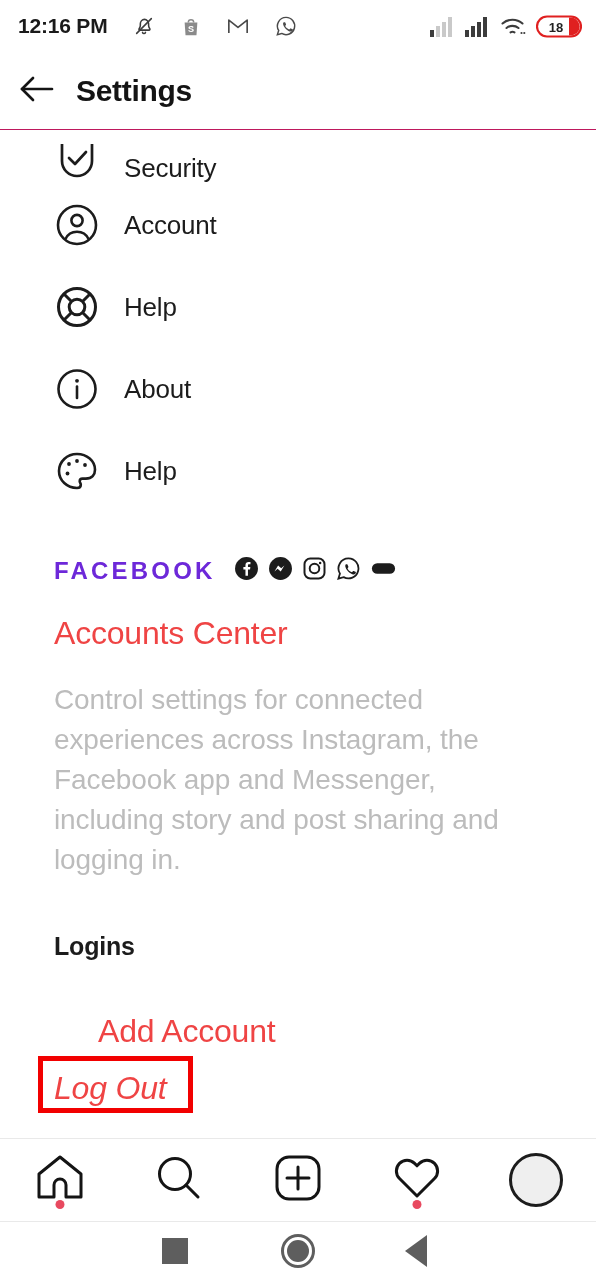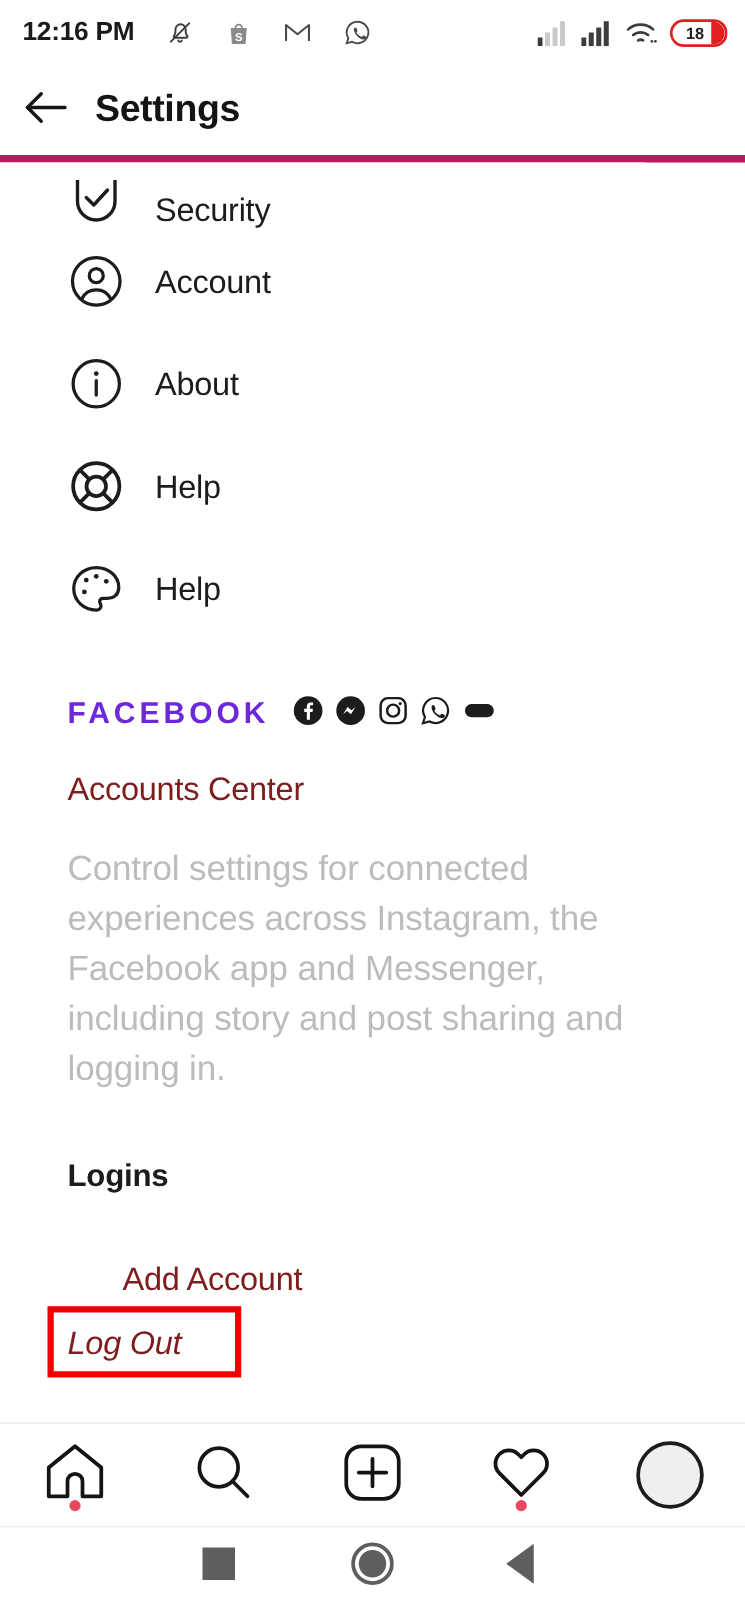--- a/index.html
+++ b/index.html
@@ -19,42 +19,42 @@
   }
   .sb-left { display:flex; align-items:center; gap:26px; }
   .sb-clock { font-size:21px; font-weight:bold; color:#1a1a1a; letter-spacing:-0.2px; }
   .sb-right { display:flex; align-items:center; gap:10px; }
   .sb-ico { display:flex; align-items:center; }
 
   
   .header {
     position:absolute; top:52px; left:0; width:596px; height:78px;
     display:flex; align-items:center; background:#fff;
-    border-bottom:6px solid #be185d;
+    border-bottom:1px solid #be185d;
   }
   .back-btn { width:76px; display:flex; align-items:center; justify-content:center; cursor:pointer; }
   .page-title { font-size:30px; font-weight:bold; color:#141414; letter-spacing:-0.3px; }
 
   
   .content { position:absolute; top:130px; left:0; width:516px; height:1012px; overflow:hidden; background:#fff;padding-left:38px; }
   .settings-list { padding-top:0; }
   .row { display:flex; align-items:center; height:82px; padding-left:16px; cursor:pointer; }
   .row .ic { width:46px; display:flex; align-items:center; justify-content:center; flex:0 0 46px; }
   .row .lbl { font-size:26px; color:#1c1c1c; margin-left:24px; letter-spacing:-0.2px; }
 
   
   .row.first { height:54px; align-items:flex-end; }
   .row.first .ic { height:40px; overflow:hidden; align-items:flex-end; }
 
   
   .fb-section { padding:44px 16px 0 16px; }
   .fb-head { display:flex; align-items:center; gap:13px; }
   .fb-word { font-size:24px; font-weight:bold; color:#6d28d9; letter-spacing:3.2px; }
   .fb-brands { display:flex; align-items:center; gap:9px; margin-left:5px; }
-  .link-blue { color:#7f1d1d; font-size:26px; letter-spacing:-0.2px; cursor:pointer; }
+  .link-blue { color:#ef4444; font-size:32px; letter-spacing:-0.2px; cursor:pointer; }
   .fb-link { margin-top:30px; }
   .fb-desc { margin-top:28px; font-size:28px; line-height:40px; color:#bcbcbc; letter-spacing:-0.1px; max-width:560px; }
 
   
   .logins-section { padding:52px 16px 0 16px; }
   .logins-title { font-size:25px; font-weight:bold; color:#1c1c1c; letter-spacing:-0.2px; }
   .add-account { margin-top:52px;margin-left:44px; }
   .logout-wrap { margin-top:20px; position:relative;font-style:italic; }
   .logout-box {
     position:absolute; left:-16px; top:-14px;
@@ -187,45 +187,45 @@
             <circle cx="21" cy="21" r="19"></circle>
             <circle cx="21" cy="16.5" r="5.6"></circle>
             <path d="M9.5 35c2.2-4.7 6.4-7.2 11.5-7.2S30.3 30.3 32.5 35"></path>
           </svg>
         </span>
         <span class="lbl">Account</span>
       </div>
 
       <div class="row">
         <span class="ic">
-          <svg width="42" height="42" viewBox="0 0 42 42" fill="none" stroke="#1c1c1c" stroke-width="2.6">
-            <circle cx="21" cy="21" r="18.5"></circle>
-            <circle cx="21" cy="12.8" r="1.9" fill="#1c1c1c" stroke="none"></circle>
-            <line x1="21" y1="18.5" x2="21" y2="30" stroke-linecap="round"></line>
-          </svg>
-        </span>
-        <span class="lbl">About</span>
-      </div>
-
-      <div class="row">
-        <span class="ic">
           <svg width="42" height="42" viewBox="0 0 42 42" fill="none" stroke="#1c1c1c" stroke-width="3">
             <circle cx="21" cy="21" r="18.5"></circle>
             <circle cx="21" cy="21" r="7.8"></circle>
             <line x1="8.5" y1="8.5" x2="15.5" y2="15.5"></line>
             <line x1="26.5" y1="26.5" x2="33.5" y2="33.5"></line>
             <line x1="33.5" y1="8.5" x2="26.5" y2="15.5"></line>
             <line x1="15.5" y1="26.5" x2="8.5" y2="33.5"></line>
           </svg>
         </span>
         <span class="lbl">Help</span>
       </div>
 
       <div class="row">
         <span class="ic">
+          <svg width="42" height="42" viewBox="0 0 42 42" fill="none" stroke="#1c1c1c" stroke-width="2.6">
+            <circle cx="21" cy="21" r="18.5"></circle>
+            <circle cx="21" cy="12.8" r="1.9" fill="#1c1c1c" stroke="none"></circle>
+            <line x1="21" y1="18.5" x2="21" y2="30" stroke-linecap="round"></line>
+          </svg>
+        </span>
+        <span class="lbl">About</span>
+      </div>
+
+      <div class="row">
+        <span class="ic">
           <svg width="42" height="40" viewBox="0 0 42 40" fill="none" stroke="#1c1c1c" stroke-width="2.6" stroke-linejoin="round">
             <path d="M21 3C11 3 3 10.5 3 20s8 17 18 17c2.4 0 3.8-1.4 3.8-3.2 0-1.5-1.1-2.3-1.1-3.6 0-1.5 1.2-2.6 2.8-2.6h3.3C36 27.6 39 24 39 18.7 39 9.9 30.9 3 21 3z"></path>
             <circle cx="13" cy="13" r="1.9" fill="#1c1c1c" stroke="none"></circle>
             <circle cx="21" cy="10" r="1.9" fill="#1c1c1c" stroke="none"></circle>
             <circle cx="29" cy="14" r="1.9" fill="#1c1c1c" stroke="none"></circle>
             <circle cx="11.5" cy="22.5" r="1.9" fill="#1c1c1c" stroke="none"></circle>
           </svg>
         </span>
         <span class="lbl">Help</span>
       </div>

